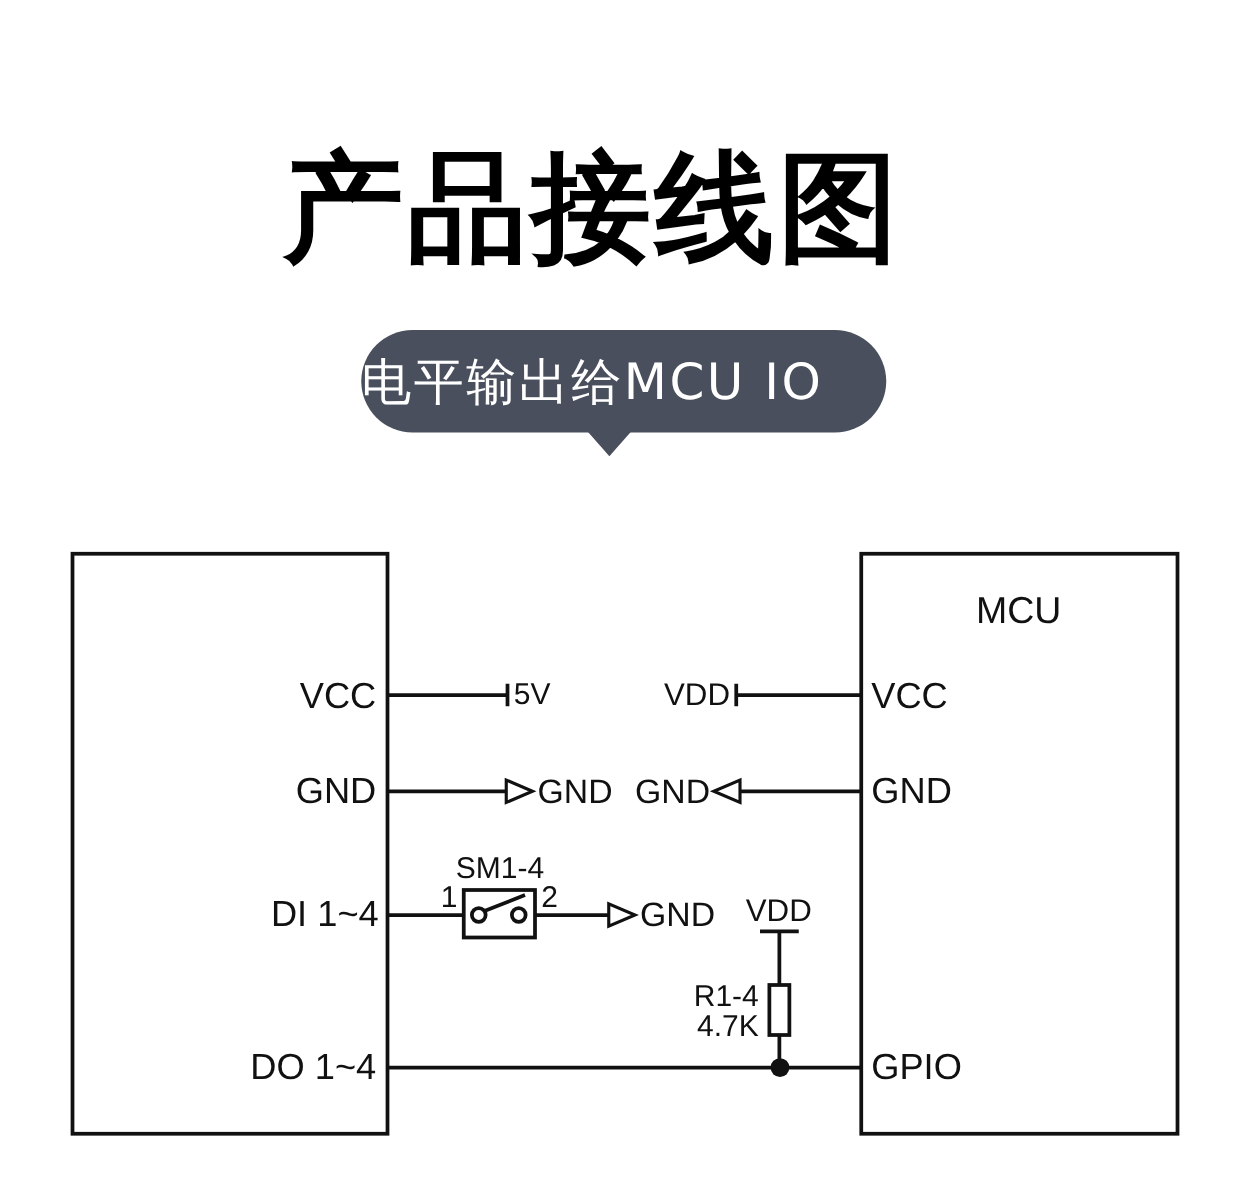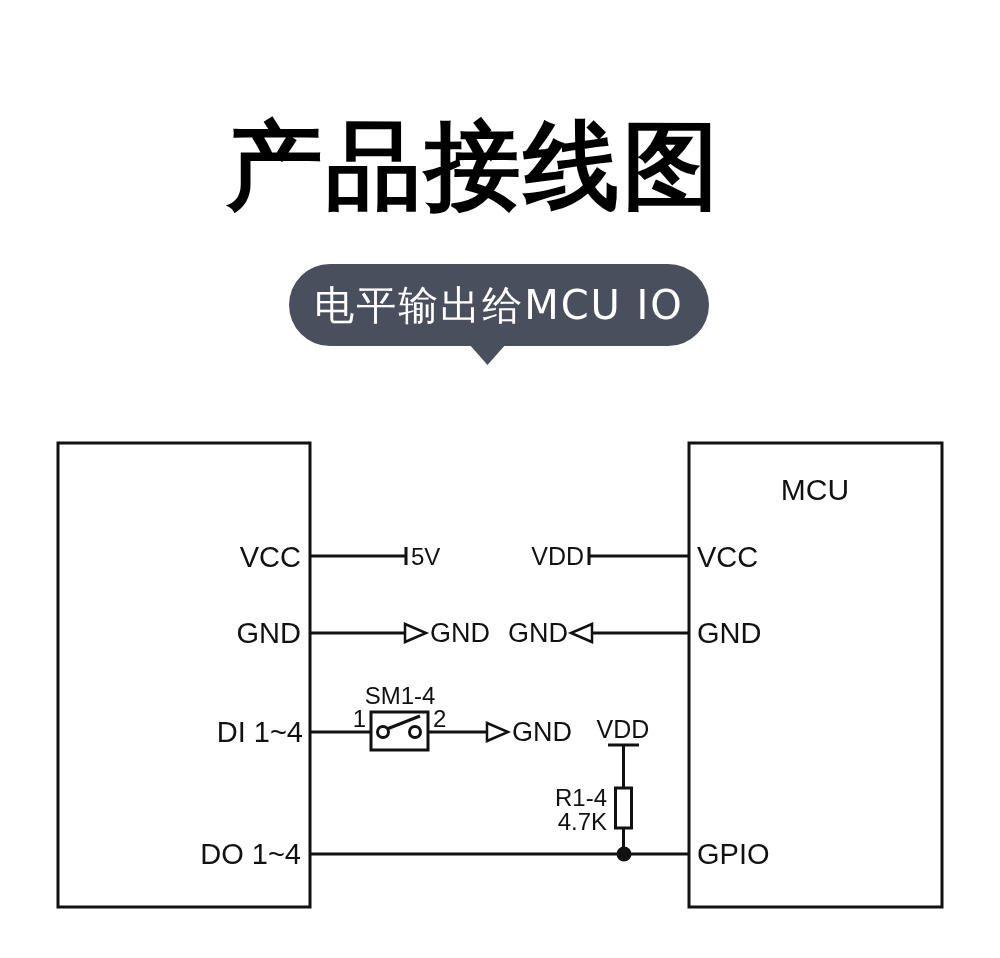--- a/index.html
+++ b/index.html
@@ -28,21 +28,21 @@
   .callout {
     position: absolute;
     left: 289px;
     top: 264px;
     width: 420px;
     height: 82px;
     background: #4a4f5d;
     border-radius: 41px;
     display: flex;
     align-items: center;
-    justify-content: center;
+    justify-content: flex-start;
     color: #ffffff;
     font-size: 40px;
     font-weight: 500;
     letter-spacing: 2px;
     font-family: "DejaVu Sans", sans-serif;
   }
   .callout-tail {
     position: absolute;
     left: 469px;
     top: 344px;

